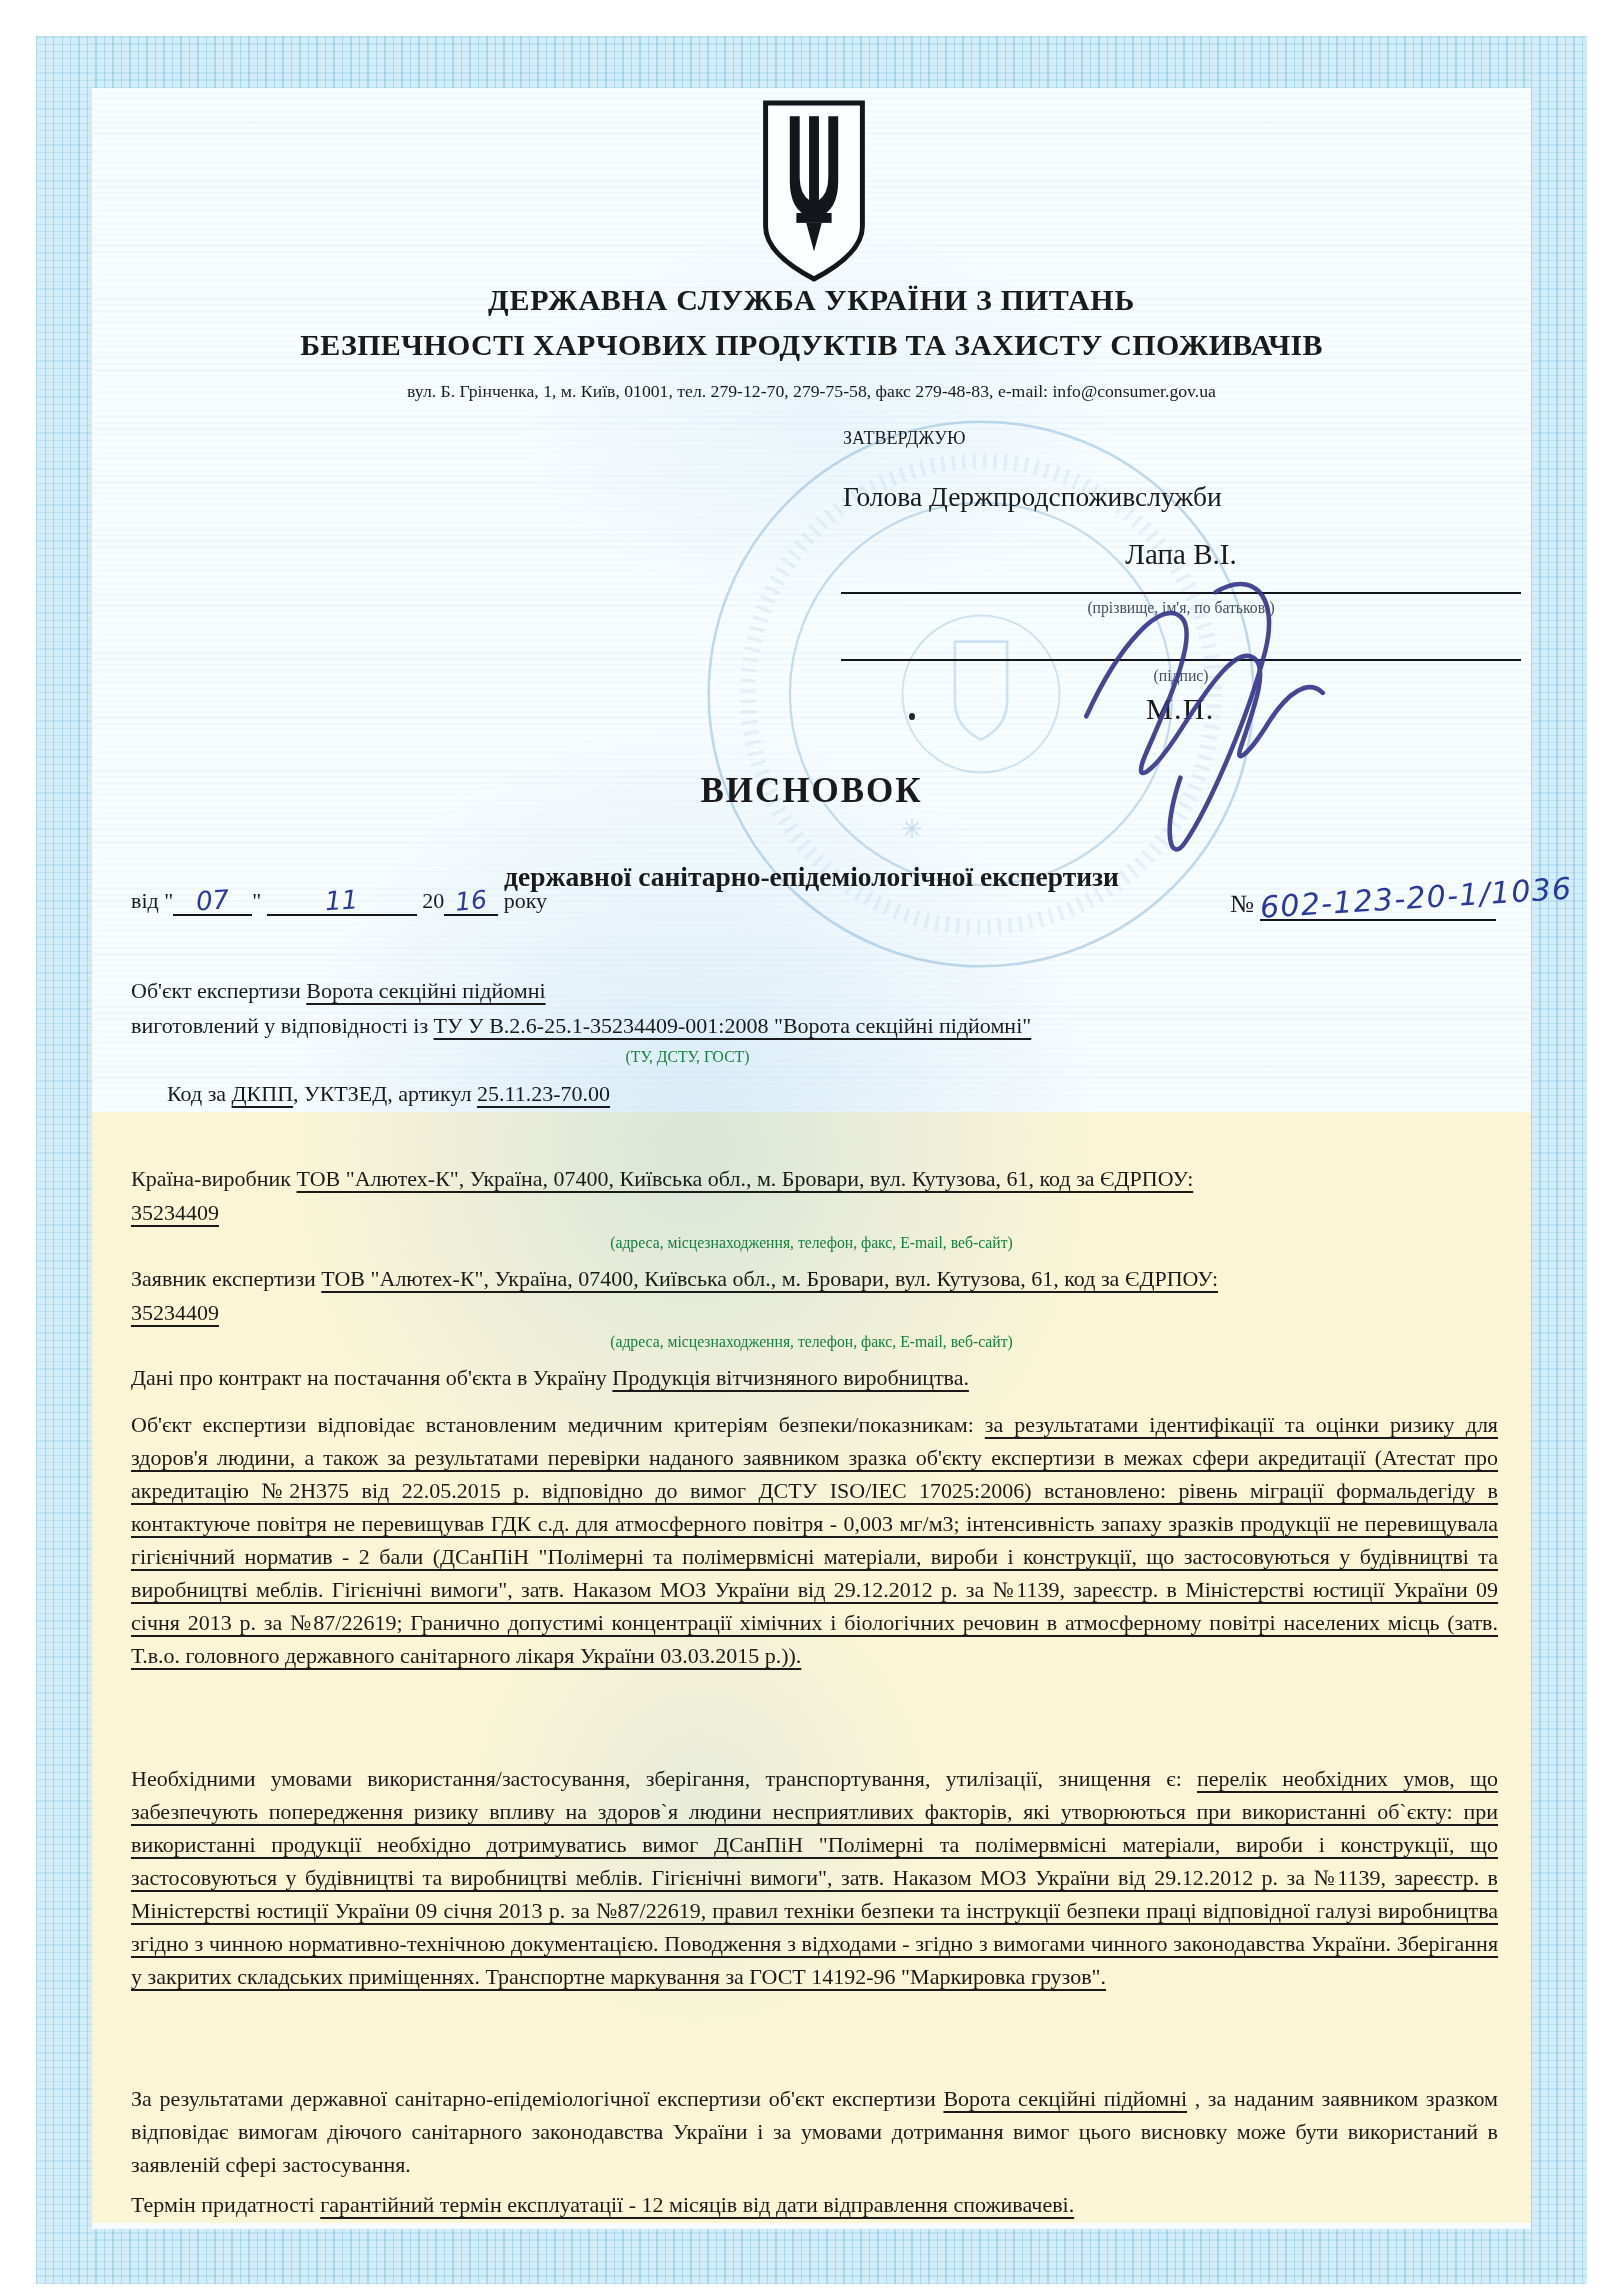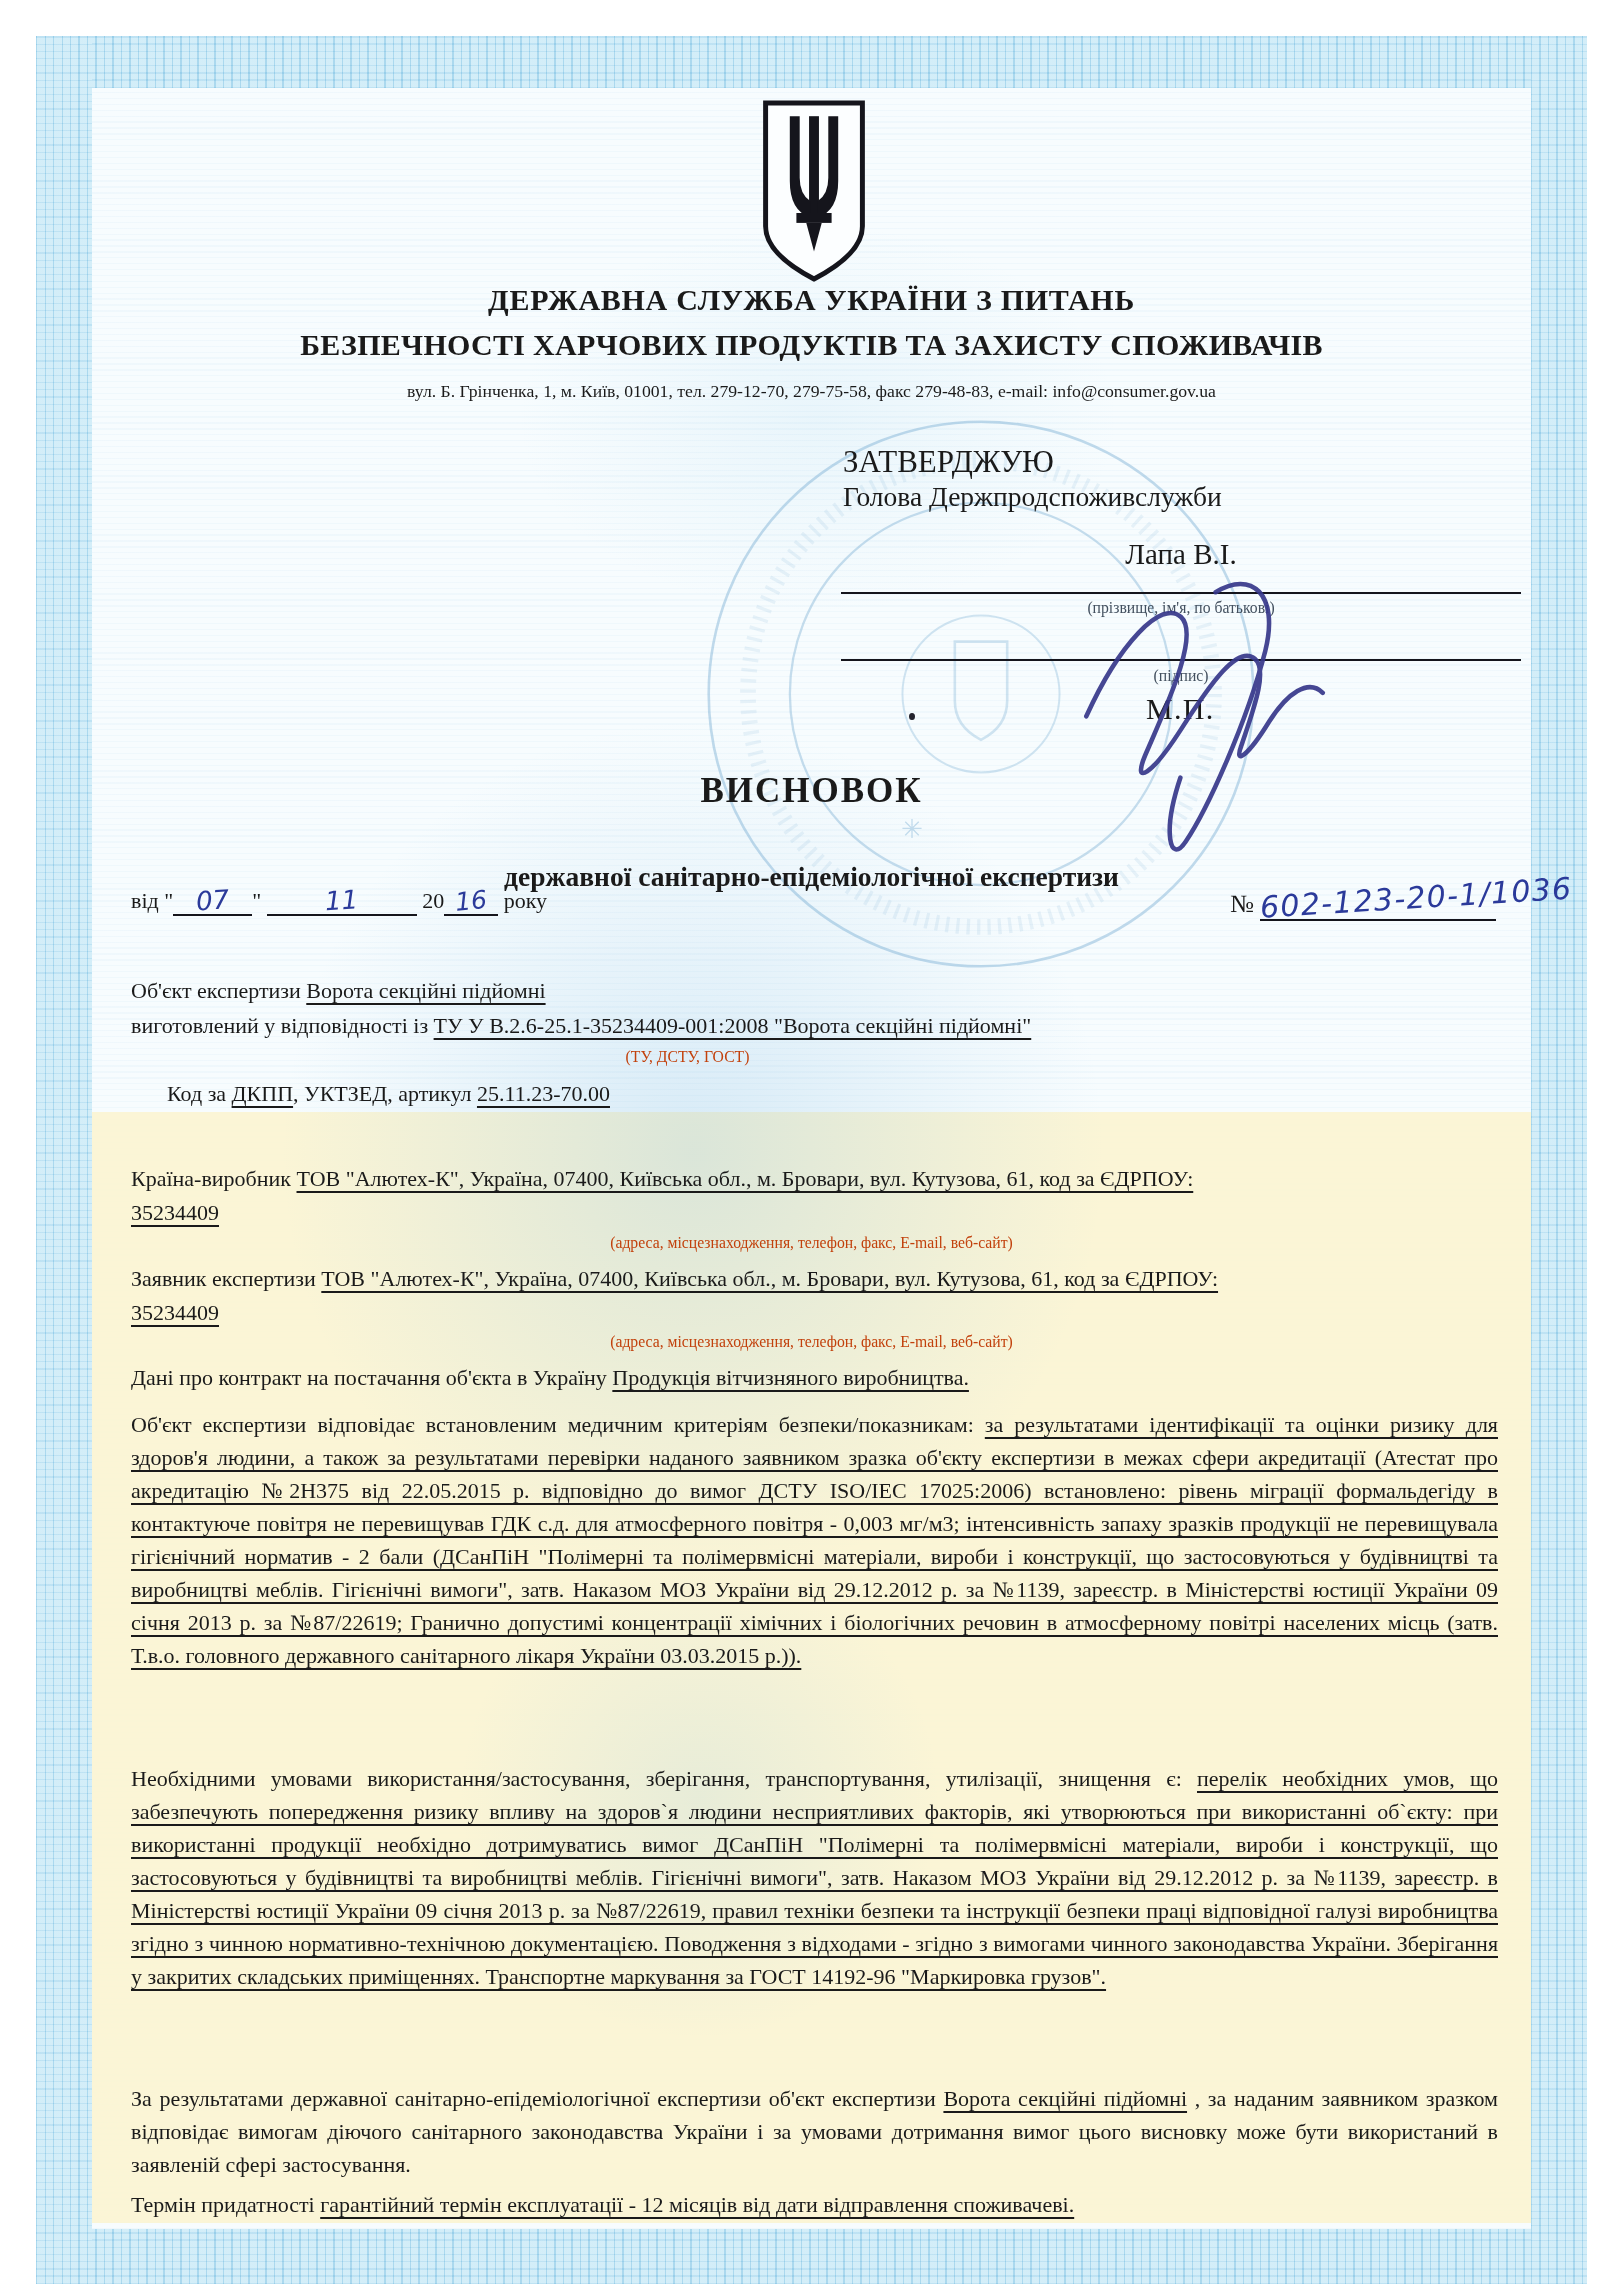--- a/index.html
+++ b/index.html
@@ -28,21 +28,21 @@
      background:radial-gradient(closest-side, rgba(130,190,228,.16), transparent 75%);}
   .wm3{left:432px;top:170px;width:772px;height:497px;
      background:radial-gradient(closest-side, rgba(140,200,232,.13), transparent 78%);}
   .seal{position:absolute;left:693px;top:406px;width:576px;height:576px;z-index:2;opacity:.75;}
   
   .abs{position:absolute;z-index:5;}
   .center{left:92px;width:1439px;text-align:center;}
   .h1{top:283px;font-size:30px;font-weight:bold;letter-spacing:0.7px;}
   .h2{top:328px;font-size:30px;font-weight:bold;letter-spacing:0.3px;}
   .addr{top:381px;font-size:17.7px;}
-  .approve1{left:843px;top:444px;font-size:31px;}
+  .approve1{left:843px;top:428px;font-size:18px;}
   .approve2{left:843px;top:481px;font-size:27.5px;}
   .name{left:841px;top:538px;width:680px;text-align:center;font-size:29px;}
   .rule{position:absolute;height:0;border-top:2.6px solid #15151c;z-index:4;}
   .rule1{left:841px;top:592px;width:680px;}
   .rule2{left:841px;top:659px;width:680px;}
   .cap{position:absolute;font-size:15.7px;color:#43505f;z-index:5;}
   .cap1{left:841px;top:599px;width:680px;text-align:center;}
   .cap2{left:841px;top:667px;width:680px;text-align:center;}
   .mp{left:1146px;top:692px;font-size:30px;letter-spacing:1.3px;}
   .ink-dot{position:absolute;left:909px;top:713px;width:5.9px;height:7.2px;border-radius:50%;
@@ -55,21 +55,21 @@
      vertical-align:baseline;position:relative;}
   .hw{color:#2b3a9a;font-family:"DejaVu Sans",sans-serif;font-style:italic;font-weight:500;
      display:inline-block;transform:rotate(-2deg);}
   .hw-day{font-size:26px;transform:rotate(-4deg) translateY(1.3px);}
   .hw-month{font-size:26px;transform:rotate(-3deg) translateY(1.3px);}
   .hw-year{font-size:25px;transform:rotate(-5deg) translateY(1.3px);}
   .numpart{position:absolute;left:1230px;top:884px;font-size:25px;white-space:nowrap;z-index:5;}
   .hw-num{font-size:30px;letter-spacing:1.3px;transform:rotate(-3.5deg) translateY(-3.9px);white-space:nowrap;}
   .bodyline{left:131px;width:1367px;font-size:22px;line-height:30px;z-index:5;}
   .para{left:131px;width:1367px;font-size:22px;line-height:33px;text-align:justify;z-index:5;}
-  .smallcap{font-size:15.7px;color:#c2410c;text-align:center;z-index:5;}
+  .smallcap{font-size:15.7px;color:#15803d;text-align:center;z-index:5;}
   .u, .para .u, .bodyline .u{text-decoration:underline;text-decoration-thickness:1.6px;text-underline-offset:4.6px;}
   .emblem{position:absolute;left:759px;top:97px;width:110px;height:188px;z-index:5;}
 </style>
 </head>
 <body>
 
 <div class="page">
 
   <div class="band band-top"></div>
   <div class="band band-bottom"></div>

